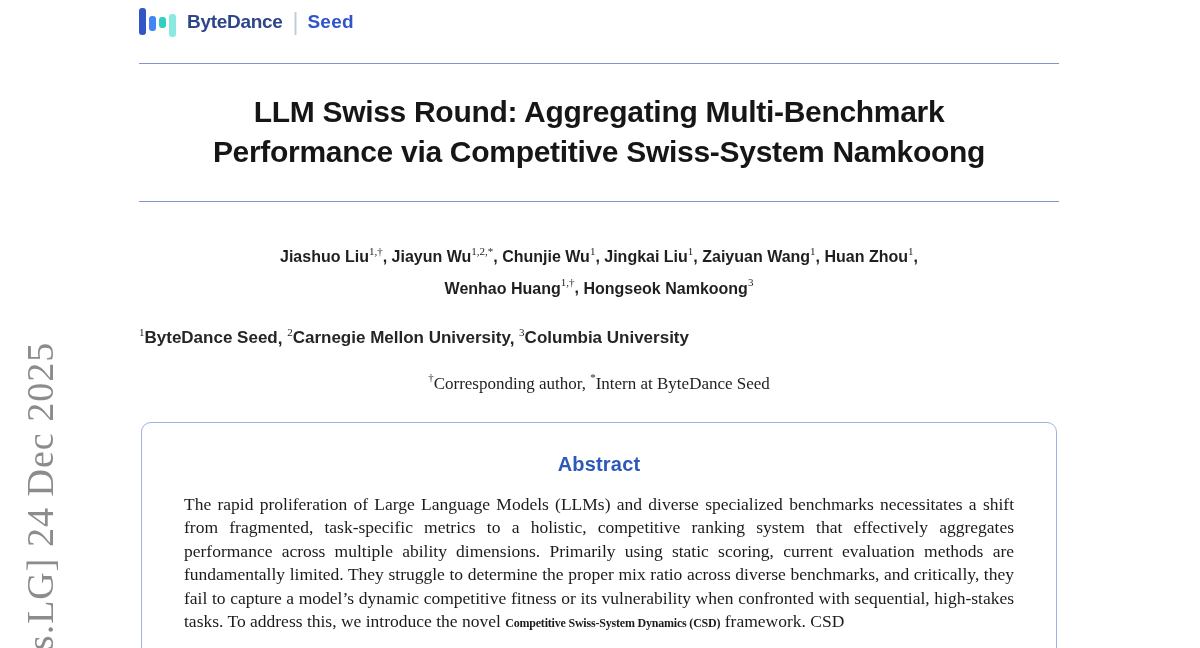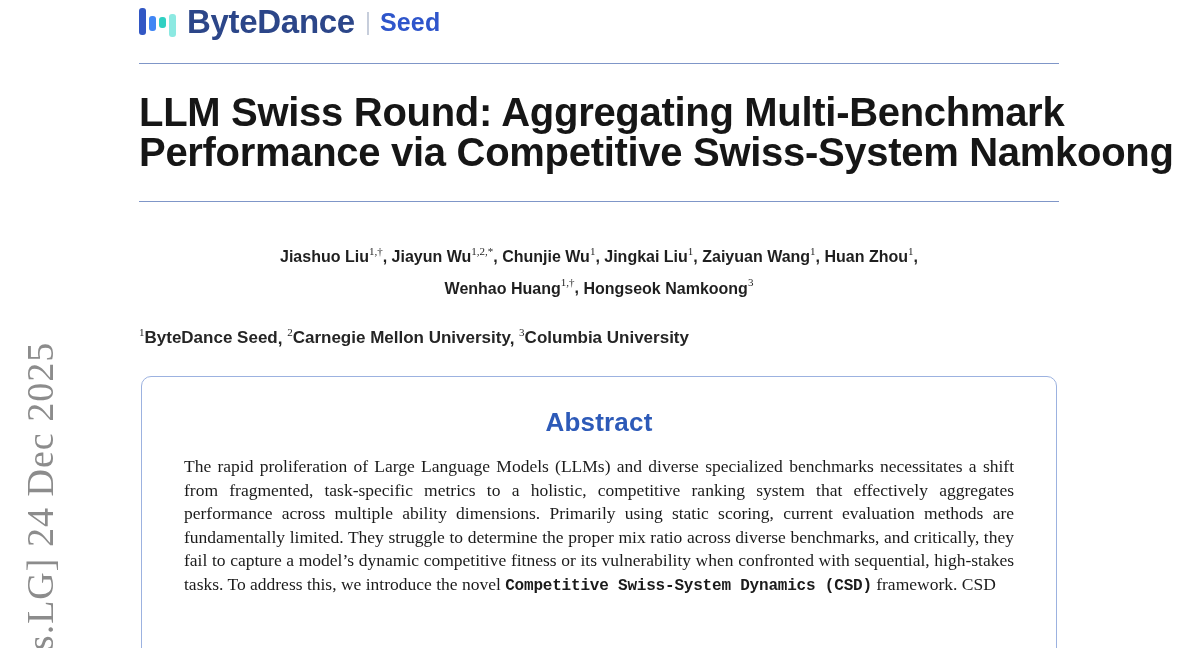--- a/index.html
+++ b/index.html
@@ -17,50 +17,50 @@
   }
   .content { width:920px; margin-left:139px; }
   
   .logo-row { display:flex; align-items:center; height:42px; padding-top:2px; }
   .logo-icon { display:inline-flex; align-items:center; gap:3px; margin-right:11px; }
   .logo-icon .bar { display:inline-block; width:7px; border-radius:3px; }
   .bar.b1 { height:27px; transform:translateY(-1px); }
   .bar.b2 { height:15px; transform:translateY(1px); }
   .bar.b3 { height:11px; transform:translateY(0px); }
   .bar.b4 { height:23px; transform:translateY(3px); }
-  .logo-bytedance { font-size:33px; font-weight:700; color:#2c4689; letter-spacing:-0.3px; }
+  .logo-bytedance { font-size:19px; font-weight:700; color:#2c4689; letter-spacing:-0.3px; }
   .logo-sep { color:#c3cbd9; font-size:23px; font-weight:400; margin:0 9px 0 10px; }
-  .logo-seed { font-size:25px; font-weight:700; color:#2e55cb; letter-spacing:0.2px; }
+  .logo-seed { font-size:19px; font-weight:700; color:#2e55cb; letter-spacing:0.2px; }
   hr.rule { border:none; border-top:1.6px solid #7f96c8; }
   .rule-top { margin-top:21px; }
   .rule-title { margin-top:29px; }
   
   .title { margin-top:28px; text-align:center; font-weight:700; color:#161616;
-    font-size:40px; line-height:40px; letter-spacing:-0.3px; }
+    font-size:30px; line-height:40px; letter-spacing:-0.3px; }
   .title span { display:block; white-space:nowrap; }
   
   .authors { margin-top:37px; text-align:center; font-weight:700; font-size:16px;
     line-height:27px; color:#1f1f1f; }
   .authors sup, .affiliations sup, .footnote sup {
     font-family:"Liberation Serif", serif; font-weight:400; font-size:11px;
     position:relative; top:-1px; }
   .affiliations { margin-top:25px; text-align:left; font-weight:700;
     font-size:17px; color:#252525; }
   .footnote { margin-top:24px; text-align:center;
     font-family:"Liberation Serif", serif; font-size:17px; color:#1f1f1f; }
   
   .abstract-box { margin:28px 2px 0; border:1.5px solid #9cb2e0; border-radius:10px;
     padding:17px 42px 40px; height:400px; }
-  .abstract-heading { text-align:center; font-size:26px; font-weight:700;
+  .abstract-heading { text-align:center; font-size:20px; font-weight:700;
     color:#2d5ab8; margin-top:13px; letter-spacing:0.2px; }
   .abstract-text { margin-top:17px; font-family:"Liberation Serif", serif;
     font-size:17.5px; line-height:23.5px; text-align:justify; color:#1b1b1b; }
   .seg-italic { }
-  .seg-bold-sans { font-family:Liberation Mono, monospace; font-weight:700;
-    font-size:16px; letter-spacing:-0.2px; }
+  .seg-bold-sans { font-family:Liberation Serif, serif; font-weight:700;
+    font-size:12px; letter-spacing:-0.2px; }
 </style>
 </head>
 <body>
 
 <div class="page">
 
   <div class="arxiv-stamp">cs.LG] 24 Dec 2025</div>
 
   <div class="content">
 
@@ -82,20 +82,21 @@
       <span>LLM Swiss Round: Aggregating Multi-Benchmark</span>
       <span>Performance via Competitive Swiss-System Namkoong</span>
     </h1>
 
     <hr class="rule rule-title">
 
     <div class="authors" id="authors"><span>Jiashuo Liu<sup>1,†</sup></span>, <span>Jiayun Wu<sup>1,2,*</sup></span>, <span>Chunjie Wu<sup>1</sup></span>, <span>Jingkai Liu<sup>1</sup></span>, <span>Zaiyuan Wang<sup>1</sup></span>, <span>Huan Zhou<sup>1</sup></span>,<br><span>Wenhao Huang<sup>1,†</sup></span>, <span>Hongseok Namkoong<sup>3</sup></span></div>
 
     <div class="affiliations" id="affiliations"><span><sup>1</sup>ByteDance Seed</span>, <span><sup>2</sup>Carnegie Mellon University</span>, <span><sup>3</sup>Columbia University</span></div>
 
+    <div class="footnote" id="footnote"><span><sup>†</sup>Corresponding author</span>, <span><sup>*</sup>Intern at ByteDance Seed</span></div>
 
     <section class="abstract-box">
       <h2 class="abstract-heading">Abstract</h2>
       <p class="abstract-text" id="abstract-text"><span class="seg-normal">The rapid proliferation of Large Language Models (LLMs) and diverse specialized benchmarks necessitates a shift from fragmented, task-specific metrics to a </span><span class="seg-italic">holistic, competitive ranking system</span><span class="seg-normal"> that effectively aggregates performance across multiple ability dimensions. Primarily using static scoring, current evaluation methods are fundamentally limited. They struggle to determine the proper mix ratio across diverse benchmarks, and critically, they fail to capture a model’s dynamic competitive fitness or its vulnerability when confronted with sequential, high-stakes tasks. To address this, we introduce the novel </span><span class="seg-bold-sans">Competitive Swiss-System Dynamics (CSD)</span><span class="seg-normal"> framework. CSD</span></p>
     </section>
 
   </div>
 </div>
 
 </body></html>

